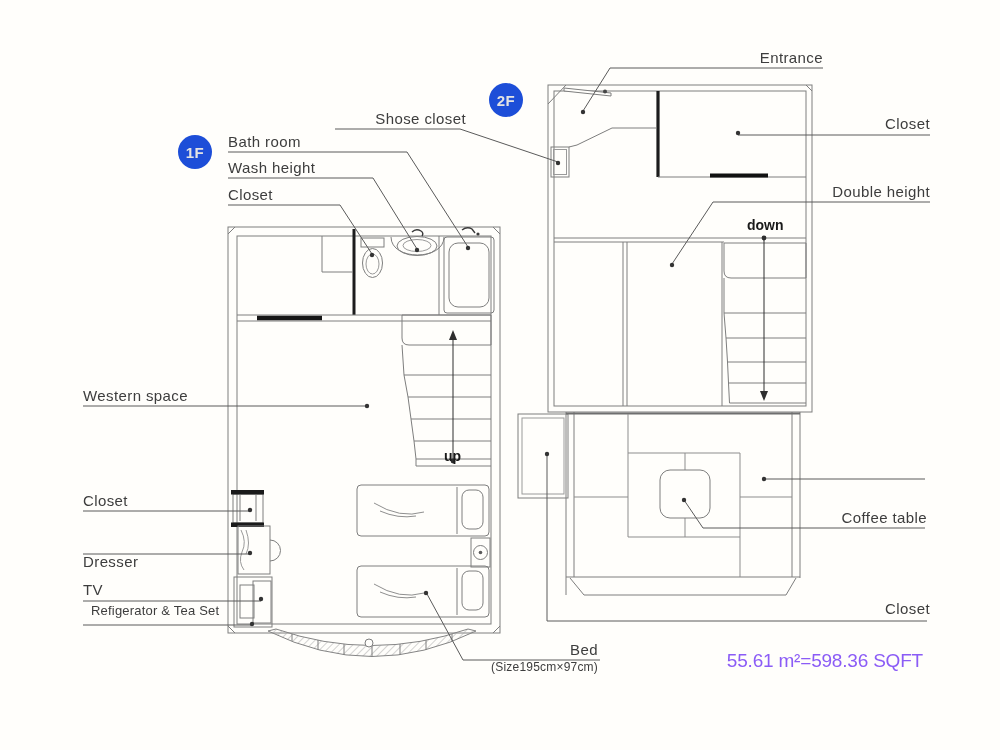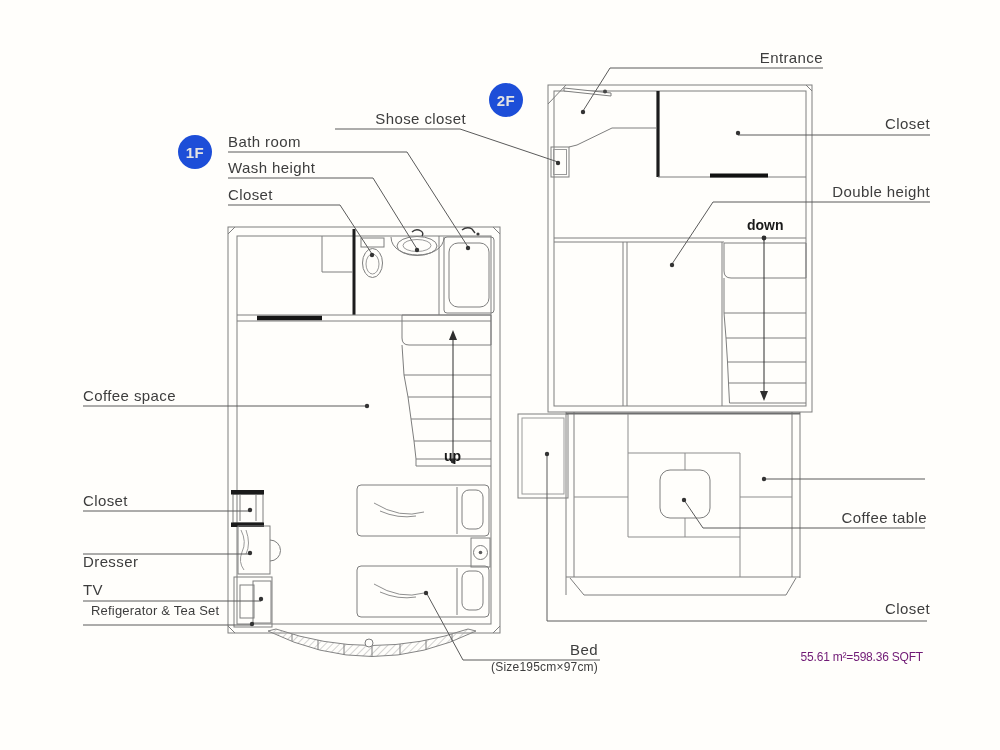--- a/index.html
+++ b/index.html
@@ -9,21 +9,21 @@
   .lbl{position:absolute;color:#3d3d3d;font-size:15px;letter-spacing:.4px;
        white-space:nowrap;line-height:1.12;}
   .sm{font-size:13px;letter-spacing:.2px;}
   .xs{font-size:12px;letter-spacing:.2px;}
   .right{text-align:left;}
   .dir{position:absolute;font-size:14px;font-weight:700;color:#1a1a1a;
        letter-spacing:0;white-space:nowrap;}
   .badge{position:absolute;width:34px;height:34px;border-radius:50%;background:#1d4ed8;
          color:#e3e3e3;font-size:15px;font-weight:700;display:flex;align-items:center;
          justify-content:center;letter-spacing:.5px;}
-  .area{position:absolute;font-size:12px;color:#701a75;letter-spacing:-.2px;white-space:nowrap;}
+  .area{position:absolute;font-size:19px;color:#8b5cf6;letter-spacing:-.2px;white-space:nowrap;}
 </style>
 </head>
 <body>
 
 <div class="page">
 
   <svg width="1000" height="750" viewBox="0 0 1000 750">
     <defs>
       <pattern id="hatch" width="5" height="5" patternTransform="rotate(45)" patternUnits="userSpaceOnUse">
         <line x1="0" y1="0" x2="0" y2="5" stroke="#a8a8a8" stroke-width="1"></line>
@@ -225,21 +225,21 @@
     </g>
   </svg>
 
   <div class="badge" style="left:178px;top:135px;">1F</div>
   <div class="badge" style="left:489px;top:83px;">2F</div>
 
   <div class="lbl" style="left:228px;top:134px;">Bath room</div>
   <div class="lbl" style="left:228px;top:160px;">Wash height</div>
   <div class="lbl" style="left:228px;top:187px;">Closet</div>
   <div class="lbl right" style="right:534px;top:111px;">Shose closet</div>
-  <div class="lbl" style="left:83px;top:388px;">Coffee space</div>
+  <div class="lbl" style="left:83px;top:388px;">Western space</div>
   <div class="lbl" style="left:83px;top:493px;">Closet</div>
   <div class="lbl" style="left:83px;top:537px;margin-top:17px;">Dresser</div>
   <div class="lbl" style="left:83px;top:582px;">TV</div>
   <div class="lbl sm" style="left:83px;top:604px;margin-left:8px;">Refigerator &amp; Tea Set</div>
   <div class="lbl right" style="right:402px;top:642px;">Bed</div>
   <div class="lbl xs right" style="right:402px;top:661px;">(Size195cm×97cm)</div>
   <div class="dir" style="left:444px;top:448px;">up</div>
 
   <div class="lbl right" style="right:177px;top:50px;">Entrance</div>
   <div class="lbl right" style="right:70px;top:116px;">Closet</div>

